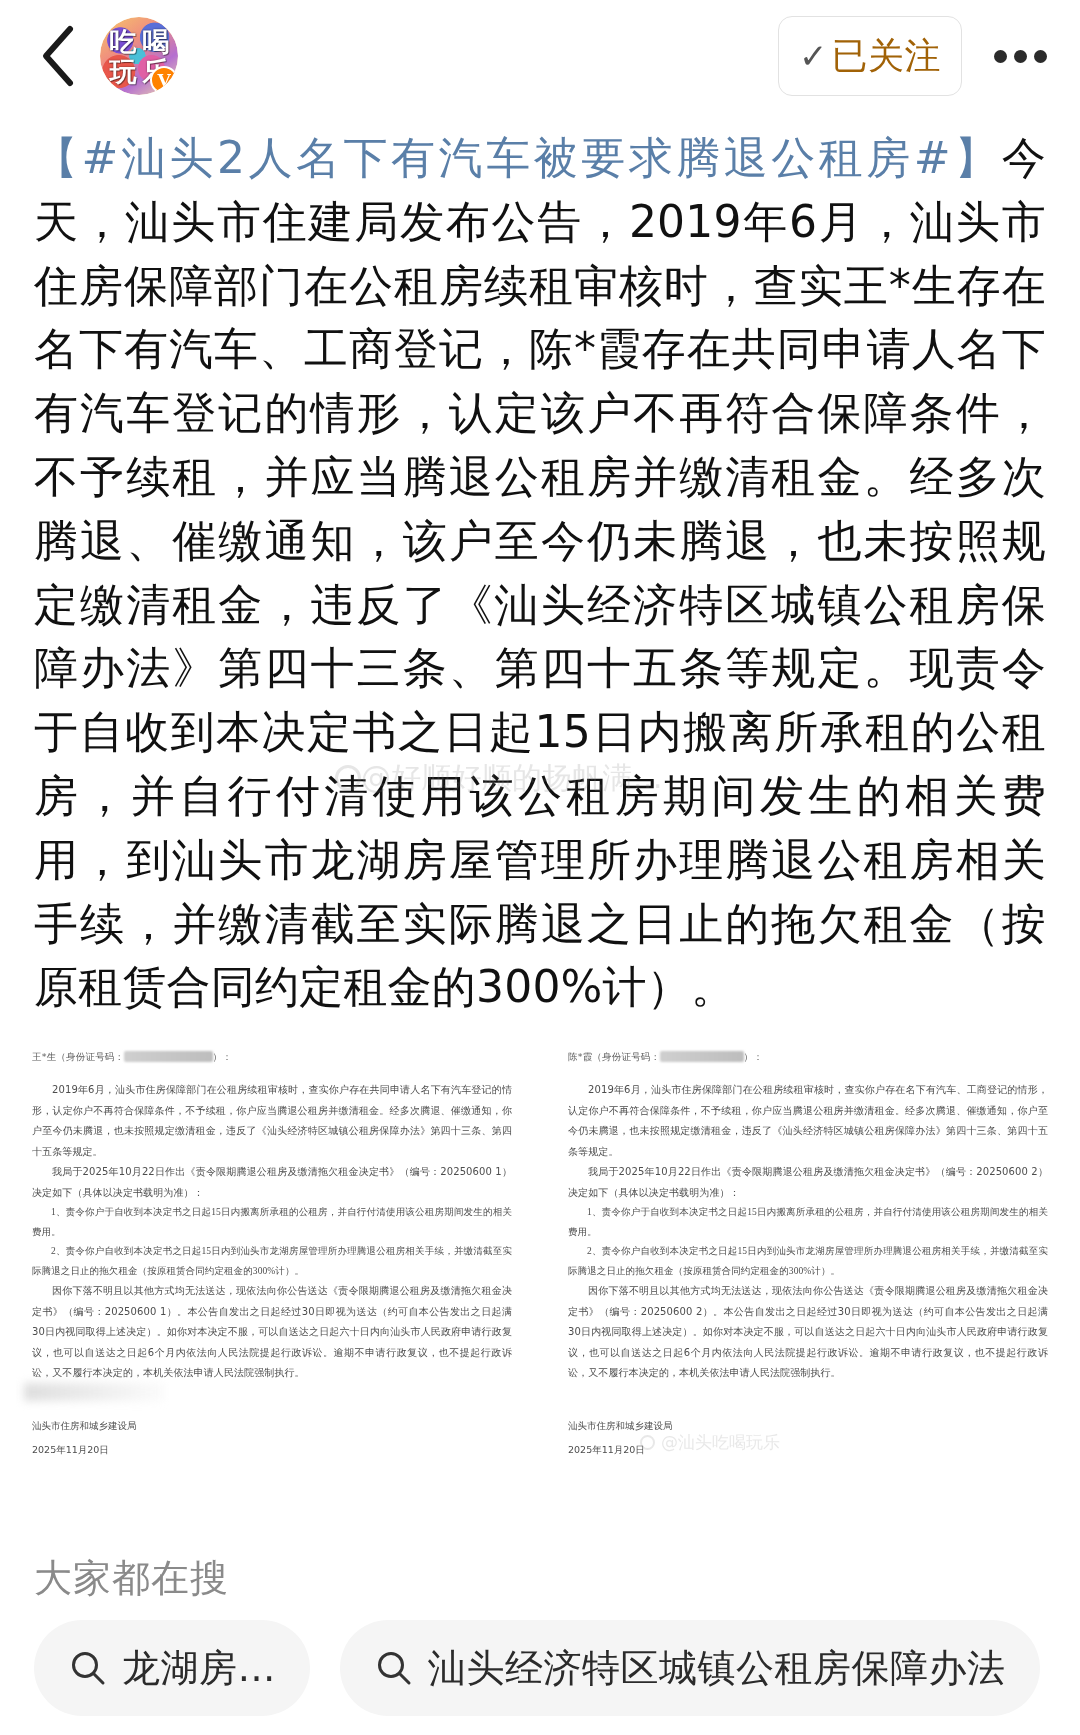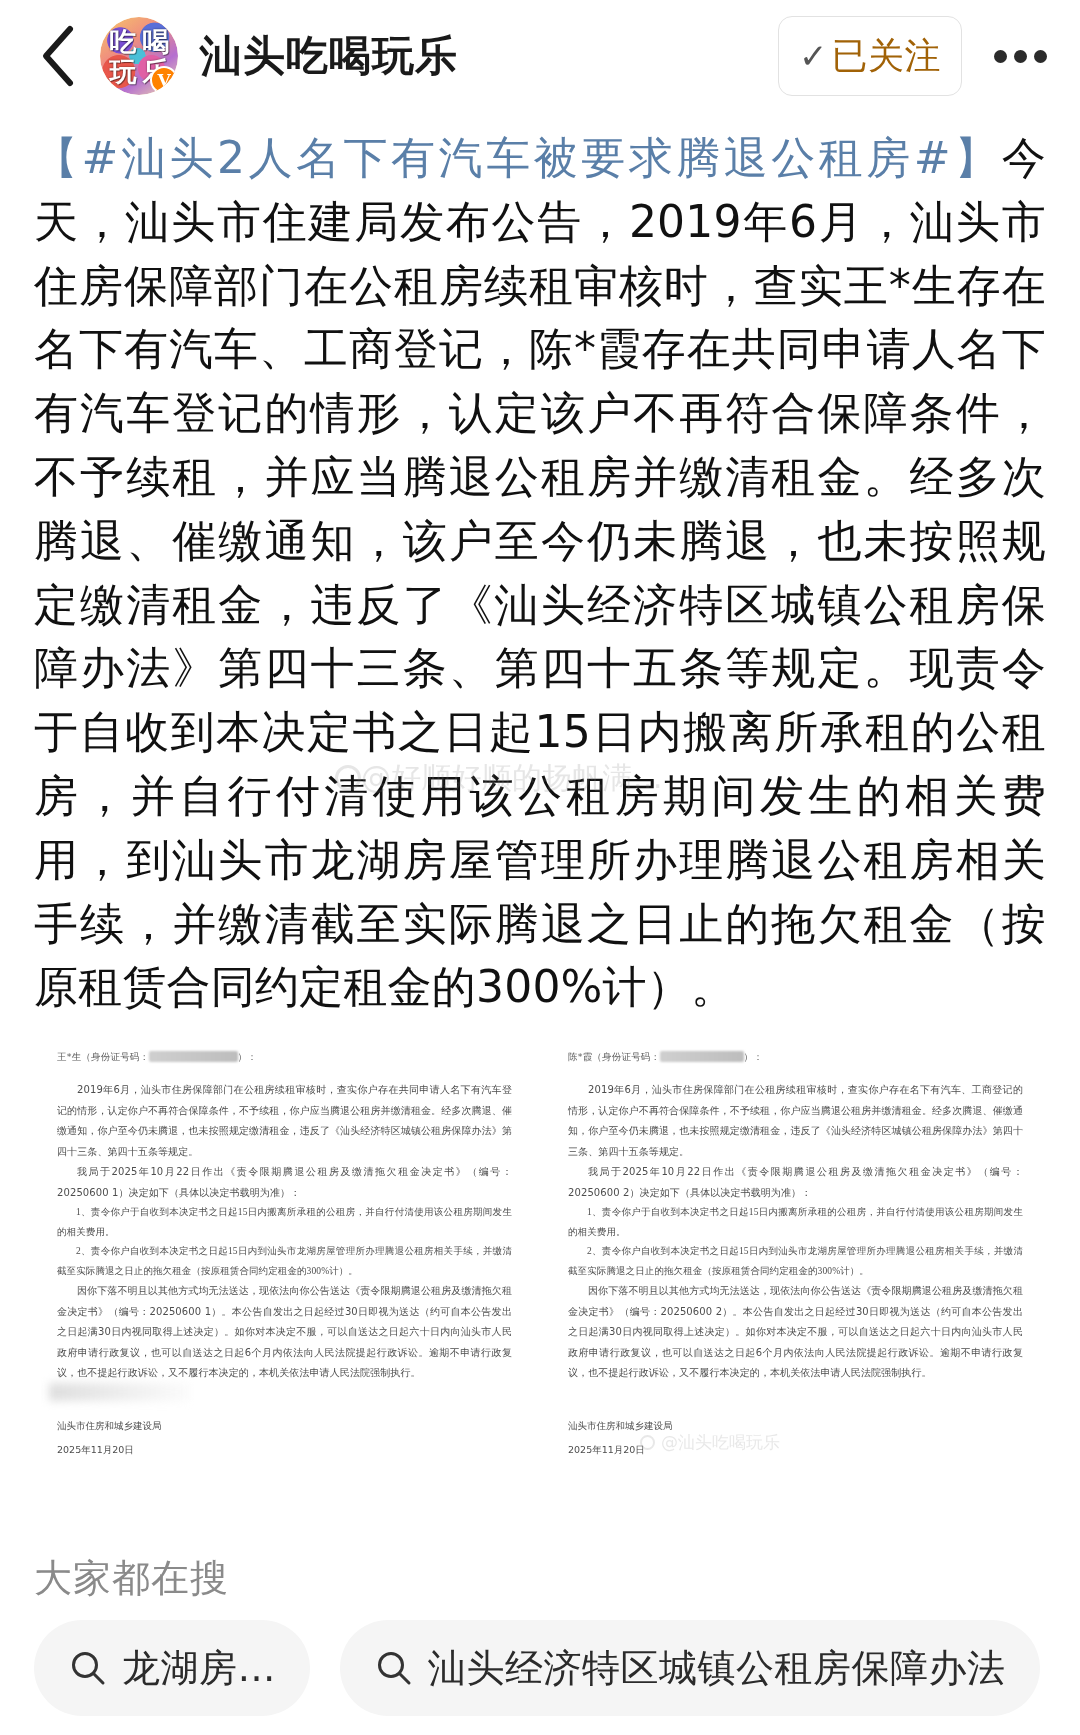--- a/index.html
+++ b/index.html
@@ -169,21 +169,21 @@
     display: inline-block;
   }
 
   
   .docs {
     margin-top: 14px;
     width: 1080px;
     height: 480px;
     display: flex;
     gap: 12px;
-    padding: 0 35px;
+    padding: 0 10px;
     position: relative;
     overflow: hidden;
   }
   .doc {
     flex: 1 1 0;
     background: #ffffff;
     position: relative;
     overflow: hidden;
     padding: 18px 22px 0 22px;
     filter: blur(0.35px);
@@ -301,21 +301,20 @@
     <div class="avatar-art"></div>
     <div class="avatar-chars">
       <span>吃</span>
       <span>喝</span>
       <span>玩</span>
       <span>乐</span>
     </div>
     <div class="avatar-v">V</div>
   </div>
 
-  <div class="account-name">汕头吃喝玩乐</div>
 
   <div class="follow-btn">
     <span class="follow-check">✓</span>
     <span class="follow-label">已关注</span>
   </div>
 
   <div class="more-btn">
     <i></i>
     <i></i>
     <i></i>

